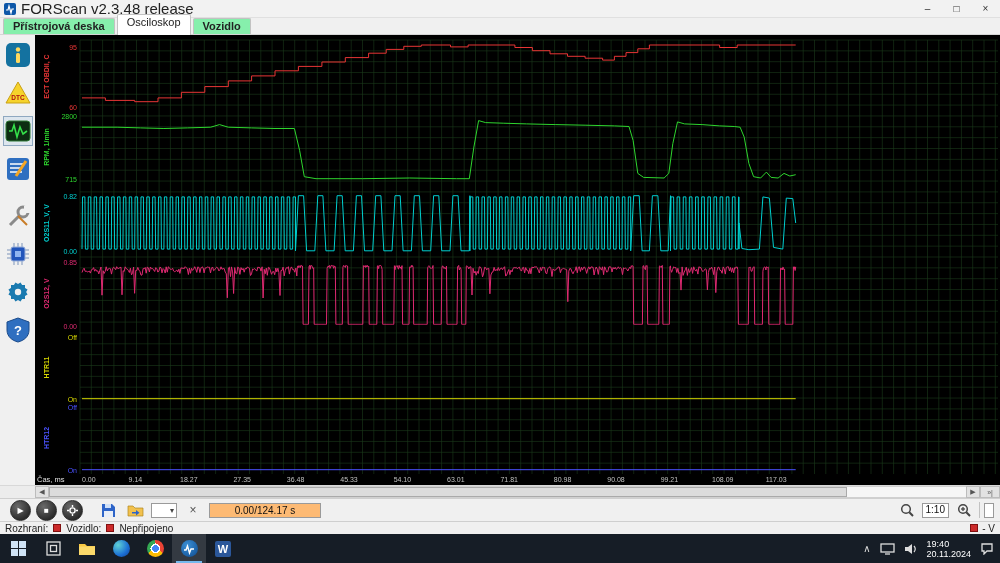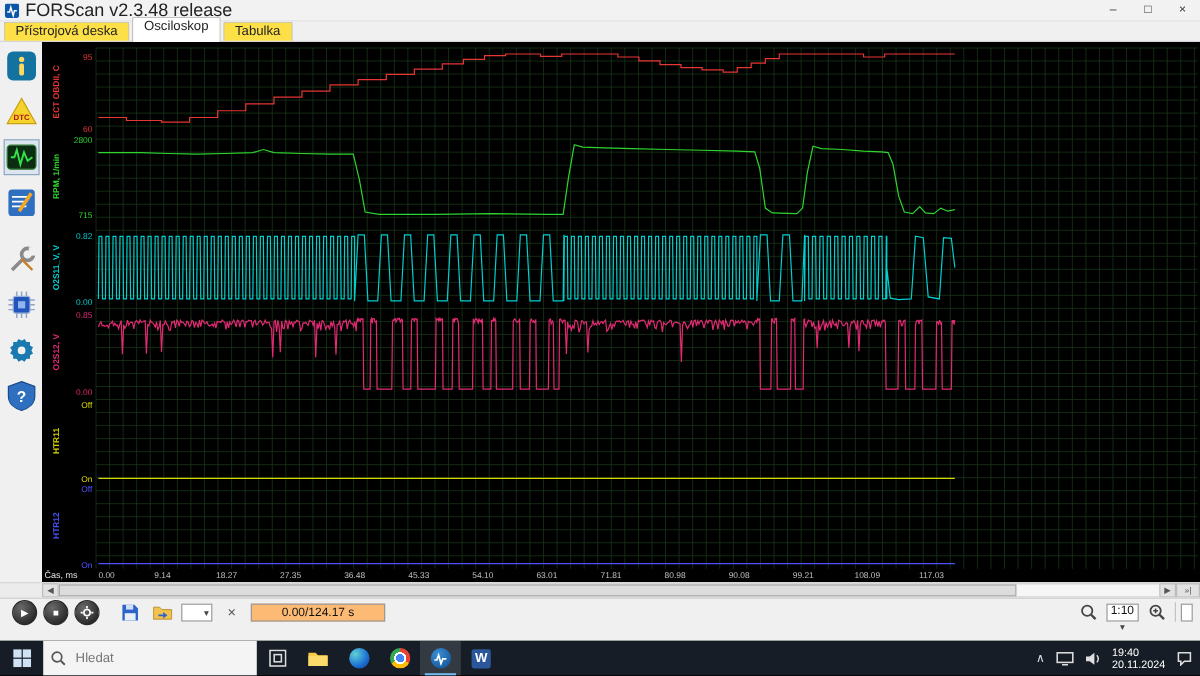--- a/index.html
+++ b/index.html
@@ -6,21 +6,21 @@
   body{width:1000px;height:563px;overflow:hidden;background:#000;
        font-family:"Liberation Sans",sans-serif;-webkit-font-smoothing:antialiased;position:relative;}
   .app{position:absolute;top:0;left:0;width:1000px;height:534px;display:flex;flex-direction:column;background:#f0f0f0;}
   
   .titlebar{height:18px;background:#f2f2f2;border-bottom:1px solid #e0e0e0;display:flex;align-items:center;padding-left:4px;box-sizing:border-box;flex:0 0 18px;}
   .titlebar .title{font-size:15px;color:#222;margin-left:5px;}
   .winbtns{margin-left:auto;display:flex;height:100%;}
   .wbtn{width:29px;height:100%;display:flex;align-items:center;justify-content:center;font-size:10px;color:#333;cursor:default;}
   
   .tabbar{height:17px;flex:0 0 17px;background:#f0f0f0;display:flex;align-items:flex-end;padding-left:3px;border-bottom:1px solid #d6d6d6;box-sizing:border-box;}
-  .tab{font-size:11px;color:#222;padding:1px 9px 2px 9px;background:#fde047;border:1px solid #c2c2c2;border-bottom:none;border-radius:2px 2px 0 0;margin-right:2px;}
+  .tab{font-size:11px;color:#222;padding:1px 9px 2px 9px;background:#86efac;border:1px solid #c2c2c2;border-bottom:none;border-radius:2px 2px 0 0;margin-right:2px;font-weight:bold;}
   .tab.active{background:#fff;font-weight:normal;position:relative;top:1px;padding-bottom:7px;}
   
   .main{flex:0 0 450px;height:450px;display:flex;}
   .sidebar{width:35px;flex:0 0 35px;background:#f0f0f0;display:flex;flex-direction:column;align-items:center;padding-top:5px;gap:8px;box-sizing:border-box;}
   .side-btn{width:28px;height:28px;display:flex;align-items:center;justify-content:center;border:1px solid transparent;}
   .side-btn.active{background:#dde6ee;border:1px solid #8fa8c0;}
   .side-btn.grp{margin-top:9px;}
   .scope{flex:1;background:#000;}
   #scope-svg{display:block;background:#000;}
   
@@ -74,21 +74,21 @@
     <div class="winbtns">
       <div class="wbtn">–</div>
       <div class="wbtn">□</div>
       <div class="wbtn">×</div>
     </div>
   </div>
 
   <div class="tabbar">
     <div class="tab">Přístrojová deska</div>
     <div class="tab active">Osciloskop</div>
-    <div class="tab">Tabulka</div>
+    <div class="tab">Vozidlo</div>
   </div>
 
   <div class="main">
     <div class="sidebar">
       <div class="side-btn">
         <svg width="26" height="26">
             <rect x="1" y="1" width="24" height="24" rx="5" fill="#1472a0"></rect>
             <circle cx="13" cy="7.5" r="2.2" fill="#ffd95e"></circle>
             <rect x="11" y="11" width="4" height="10" rx="1.5" fill="#ffd95e"></rect>
           </svg>
@@ -374,38 +374,42 @@
             <line x1="9.3" y1="9.3" x2="13" y2="13" stroke="#444" stroke-width="2"></line>
             <line x1="4" y1="6" x2="8" y2="6" stroke="#444" stroke-width="1.3"></line>
             <line x1="6" y1="4" x2="6" y2="8" stroke="#444" stroke-width="1.3"></line>
           </svg>
       </div>
       <div class="vsep"></div>
       <div class="edgebox"></div>
     </div>
   </div>
 
+  <div class="statusbar">
+    <span>Rozhraní:</span>
+    <span class="sq"></span>
+    <span>Vozidlo:</span>
+    <span class="sq"></span>
+    <span>Nepřipojeno</span>
+    <div class="sb-right">
+      <span class="sq"></span>
+      <span>- V</span>
+    </div>
+  </div>
 </div>
 
 <div class="taskbar">
   <div class="start">
     <svg width="15" height="15">
         <rect x="0" y="0" width="7" height="7" fill="#cfe3f5"></rect>
         <rect x="8" y="0" width="7" height="7" fill="#cfe3f5"></rect>
         <rect x="0" y="8" width="7" height="7" fill="#cfe3f5"></rect>
         <rect x="8" y="8" width="7" height="7" fill="#cfe3f5"></rect>
       </svg>
   </div>
-  <div class="searchbox">
-    <svg width="13" height="13">
-        <circle cx="5.5" cy="5.5" r="4" fill="none" stroke="#555" stroke-width="1.4"></circle>
-        <line x1="8.6" y1="8.6" x2="12" y2="12" stroke="#555" stroke-width="1.6"></line>
-      </svg>
-    <input placeholder="Hledat" style="">
-  </div>
   <div class="tk-btn">
     <svg width="15" height="15">
         <rect x="1" y="1" width="13" height="13" fill="none" stroke="#ddd" stroke-width="1.3"></rect>
         <rect x="4.5" y="4.5" width="6" height="6" fill="none" stroke="#ddd" stroke-width="1.3"></rect>
       </svg>
   </div>
   <div class="tk-btn">
     <svg width="18" height="15">
         <path d="M1 3 H7 L9 5 H17 V14 H1 Z" fill="#f8c842"></path>
         <path d="M1 5.5 H17 V14 H1 Z" fill="#fbd96a"></path>

